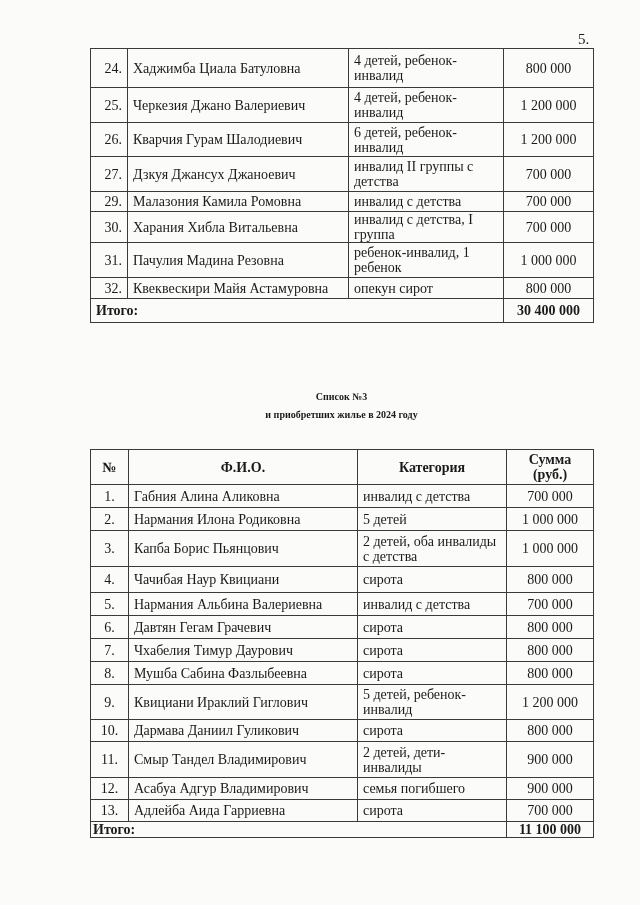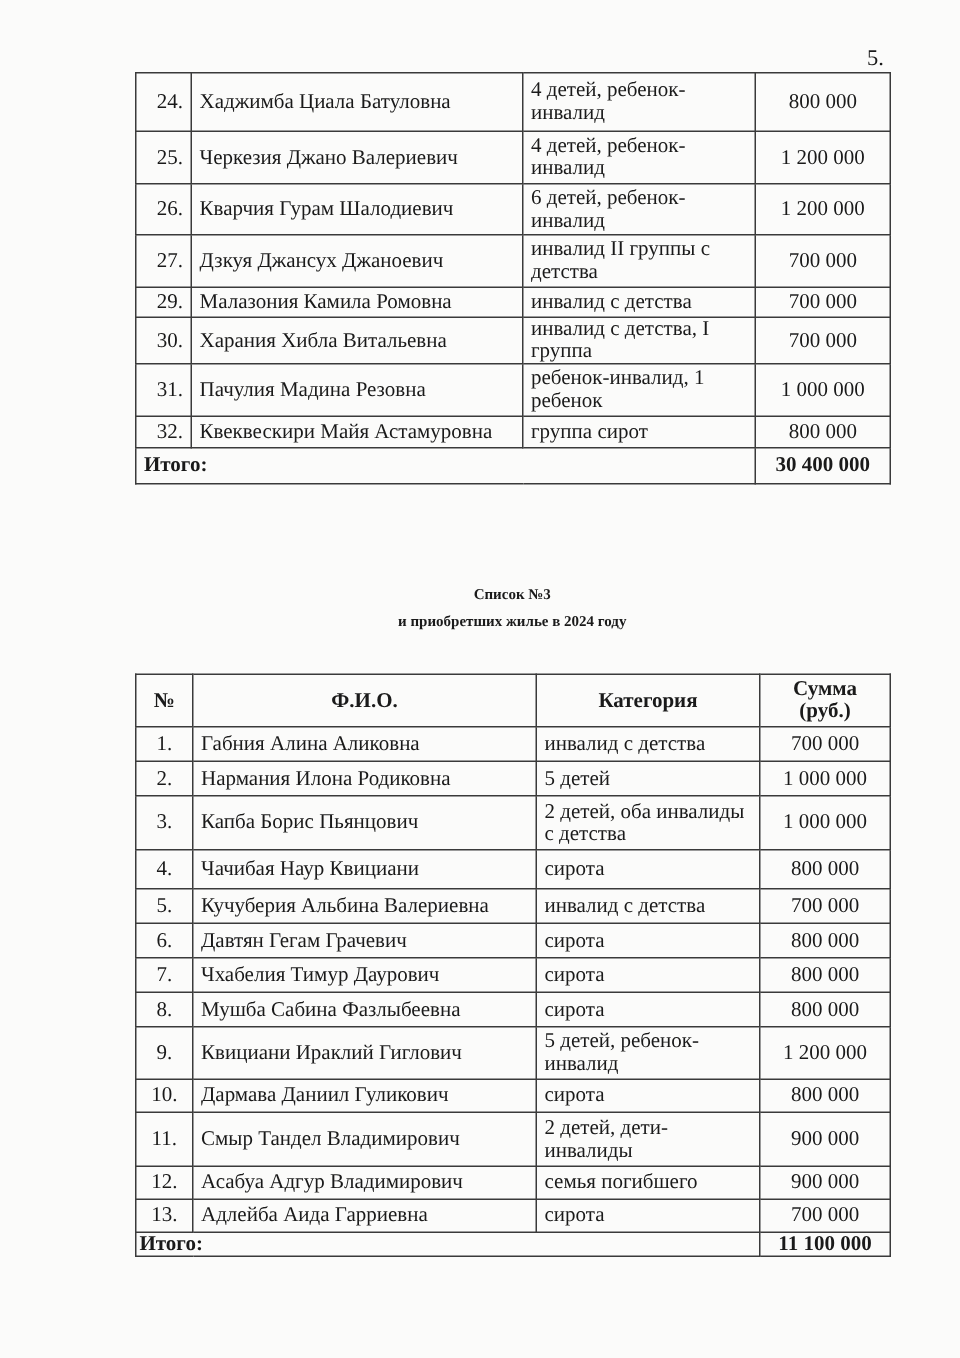--- a/index.html
+++ b/index.html
@@ -87,21 +87,21 @@
     </tr>
     <tr style="height:35px">
       <td class="num">31.</td>
       <td class="fio">Пачулия Мадина Резовна</td>
       <td class="cat">ребенок-инвалид, 1 ребенок</td>
       <td class="sum">1 000 000</td>
     </tr>
     <tr style="height:21px">
       <td class="num">32.</td>
       <td class="fio">Квеквескири Майя Астамуровна</td>
-      <td class="cat">группа сирот</td>
+      <td class="cat">опекун сирот</td>
       <td class="sum">800 000</td>
     </tr>
     <tr style="height:24px">
       <td class="total-label" colspan="3">Итого:</td>
       <td class="total-sum">30 400 000</td>
     </tr>
   </tbody>
 </table>
 
 <div class="title-block">
@@ -144,21 +144,21 @@
       <td class="sum">1 000 000</td>
     </tr>
     <tr style="height:26px">
       <td class="num">4.</td>
       <td class="fio">Чачибая Наур Квициани</td>
       <td class="cat">сирота</td>
       <td class="sum">800 000</td>
     </tr>
     <tr style="height:23px">
       <td class="num">5.</td>
-      <td class="fio">Кучуберия Альбина Валериевна</td>
+      <td class="fio">Нармания Альбина Валериевна</td>
       <td class="cat">инвалид с детства</td>
       <td class="sum">700 000</td>
     </tr>
     <tr style="height:23px">
       <td class="num">6.</td>
       <td class="fio">Давтян Гегам Грачевич</td>
       <td class="cat">сирота</td>
       <td class="sum">800 000</td>
     </tr>
     <tr style="height:23px">

